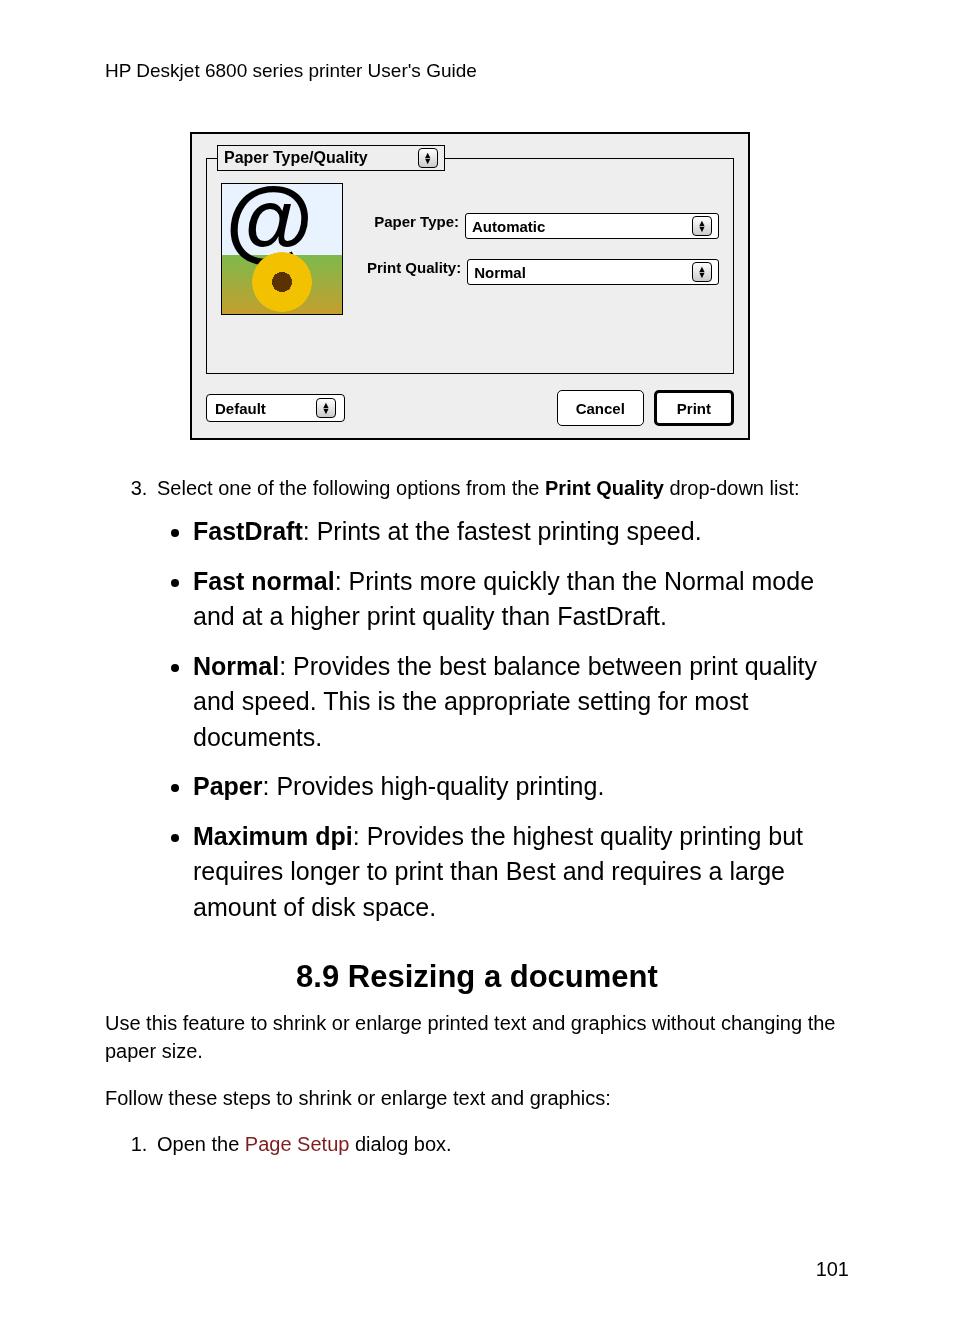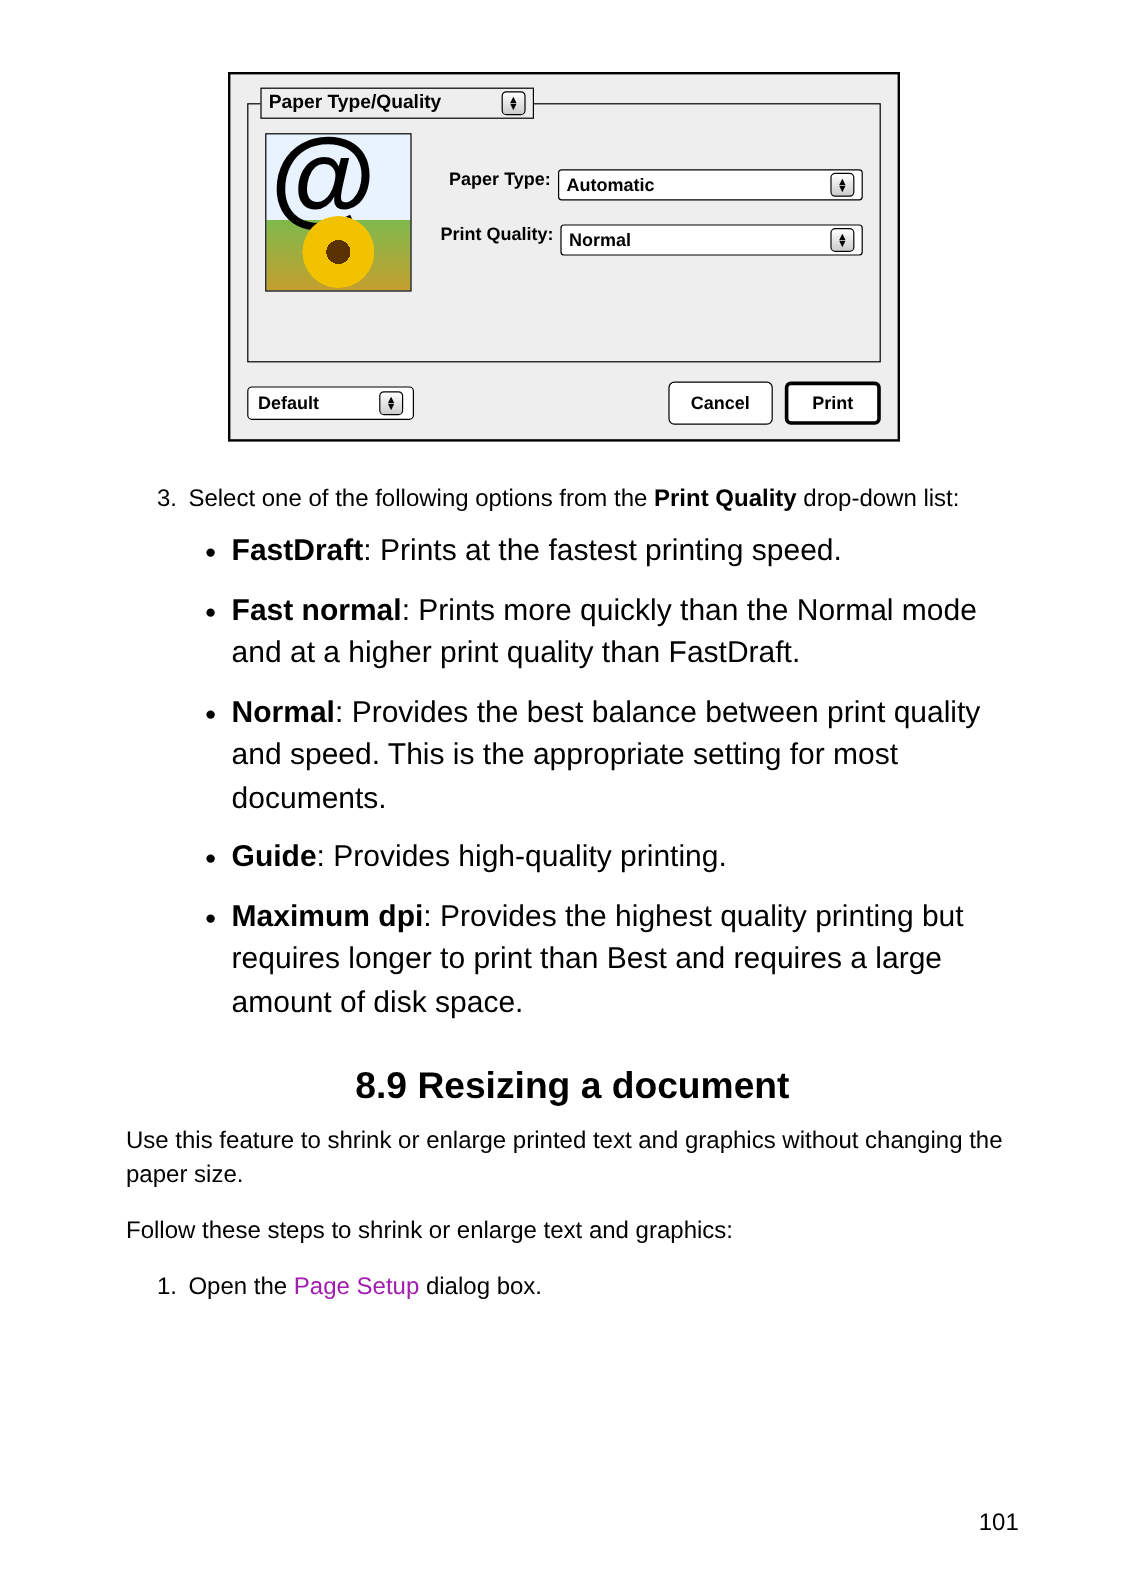--- a/index.html
+++ b/index.html
@@ -188,33 +188,34 @@
     font-size: 31px;
     font-weight: bold;
     margin: 34px 0 14px 0;
     text-align: center;
   }
   p.para {
     font-size: 20px;
     line-height: 1.42;
     margin: 0 0 18px 0;
   }
-  .link { color: #a21caf; }
+  .link { color: #7f1d1d; }
   .page-num {
     position:absolute;
     bottom:40px;
     right:105px;
     font-size:20px;
   }
 </style>
 </head>
 <body>
 
 <div class="page">
 
+  <div class="header">HP Deskjet 6800 series printer User's Guide</div>
 
   <div class="dialog">
     <div class="dialog-inner">
       <div class="fieldset">
         <div class="tab-select">
           <span>Paper Type/Quality</span>
           <span class="stepper-btn">
               <span class="stepper-inner">▲<br>▼</span>
             </span>
         </div>
@@ -262,21 +263,21 @@
   </div>
 
   <div class="body-text">
     <ol class="step-list" start="3">
       <li>
         <span>Select one of the following options from the </span><span class="bold">Print Quality</span><span> drop-down list:</span>
         <ul class="bullets">
           <li><span class="bold">FastDraft</span><span>: Prints at the fastest printing speed.</span></li>
           <li><span class="bold">Fast normal</span><span>: Prints more quickly than the Normal mode and at a higher print quality than FastDraft.</span></li>
           <li><span class="bold">Normal</span><span>: Provides the best balance between print quality and speed. This is the appropriate setting for most documents.</span></li>
-          <li><span class="bold">Guide</span><span>: Provides high-quality printing.</span></li>
+          <li><span class="bold">Paper</span><span>: Provides high-quality printing.</span></li>
           <li><span class="bold">Maximum dpi</span><span>: Provides the highest quality printing but requires longer to print than Best and requires a large amount of disk space.</span></li>
         </ul>
       </li>
     </ol>
 
     <h2 class="section">8.9  Resizing a document</h2>
     <p class="para">Use this feature to shrink or enlarge printed text and graphics without changing the paper size.</p>
     <p class="para">Follow these steps to shrink or enlarge text and graphics:</p>
 
     <ol class="step-list" start="1">

